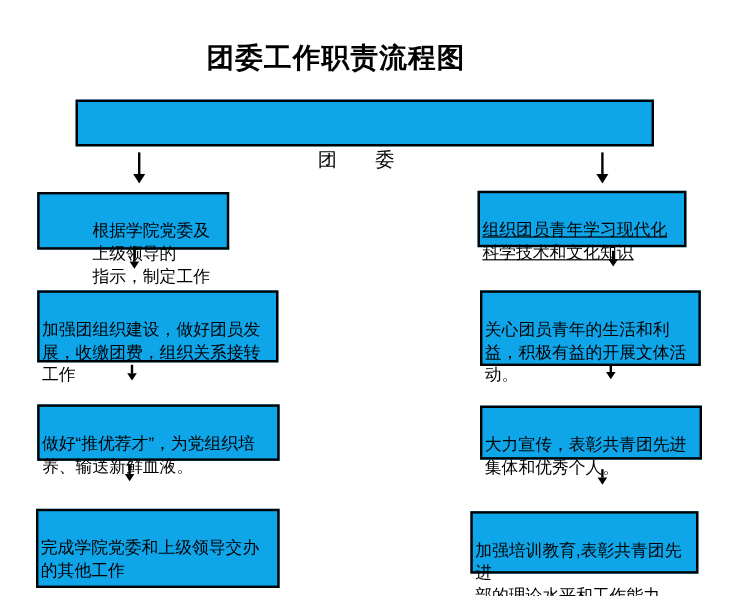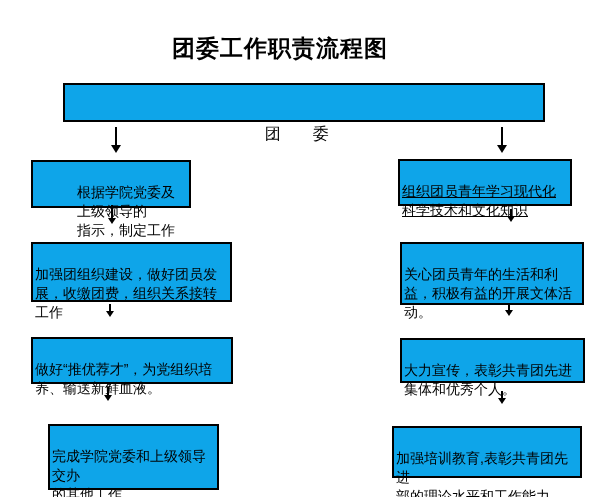--- a/index.html
+++ b/index.html
@@ -95,21 +95,21 @@
   </div>
   <div class="flow-box" style="left:31px; top:242px; width:201px; height:60px;">
     <span>加强团组织建设，做好团员发
 展，收缴团费，组织关系接转
 工作</span>
   </div>
   <div class="flow-box" style="left:31px; top:337px; width:202px; height:47px;">
     <span>做好“推优荐才”，为党组织培
 养、输送新鲜血液。</span>
   </div>
-  <div class="flow-box" style="left:48px; top:424px; width:171px; height:66px;">
+  <div class="flow-box" style="left:30px; top:424px; width:203px; height:66px;">
     <span>完成学院党委和上级领导交办
 的其他工作</span>
   </div>
 
   <div class="flow-box" style="left:398px; top:159px; width:174px; height:47px;text-decoration:underline;">
     <span>组织团员青年学习现代化
 科学技术和文化知识</span>
   </div>
   <div class="flow-box" style="left:400px; top:242px; width:184px; height:63px;">
     <span>关心团员青年的生活和利

